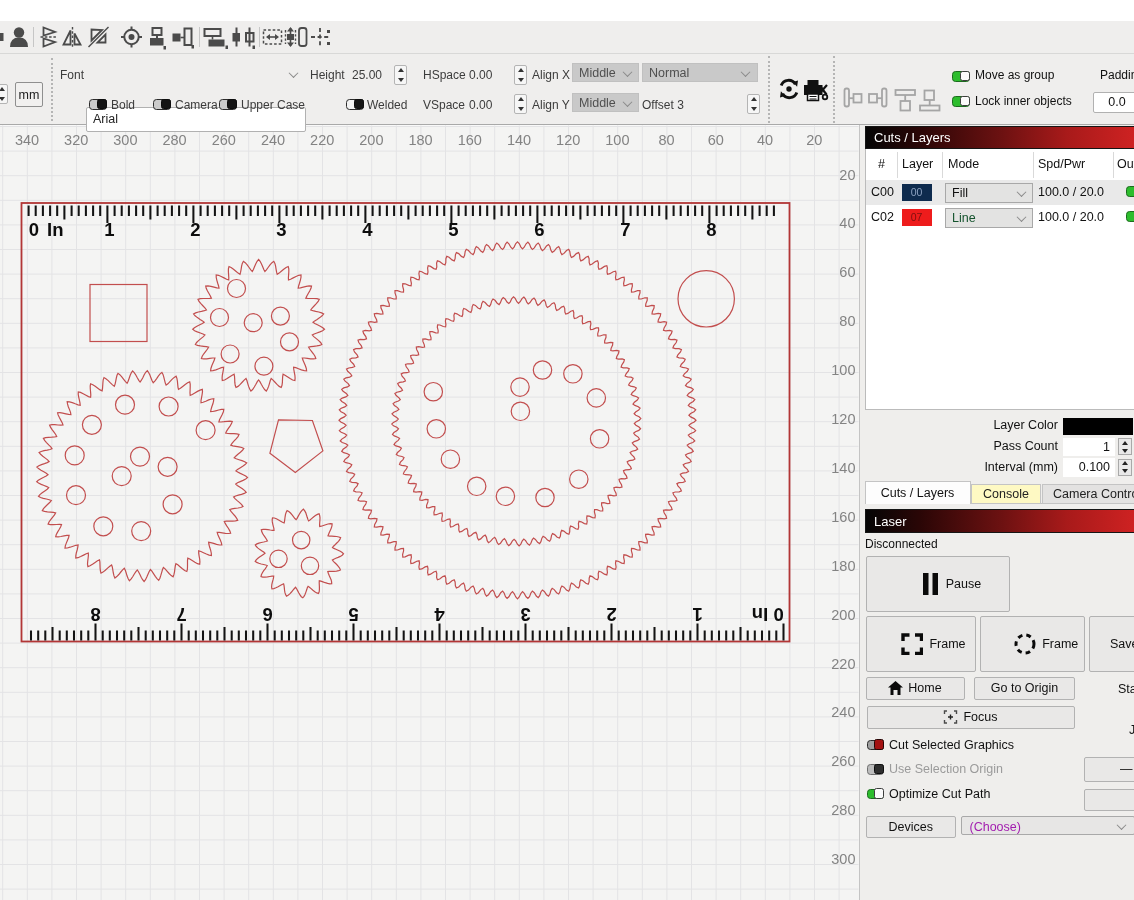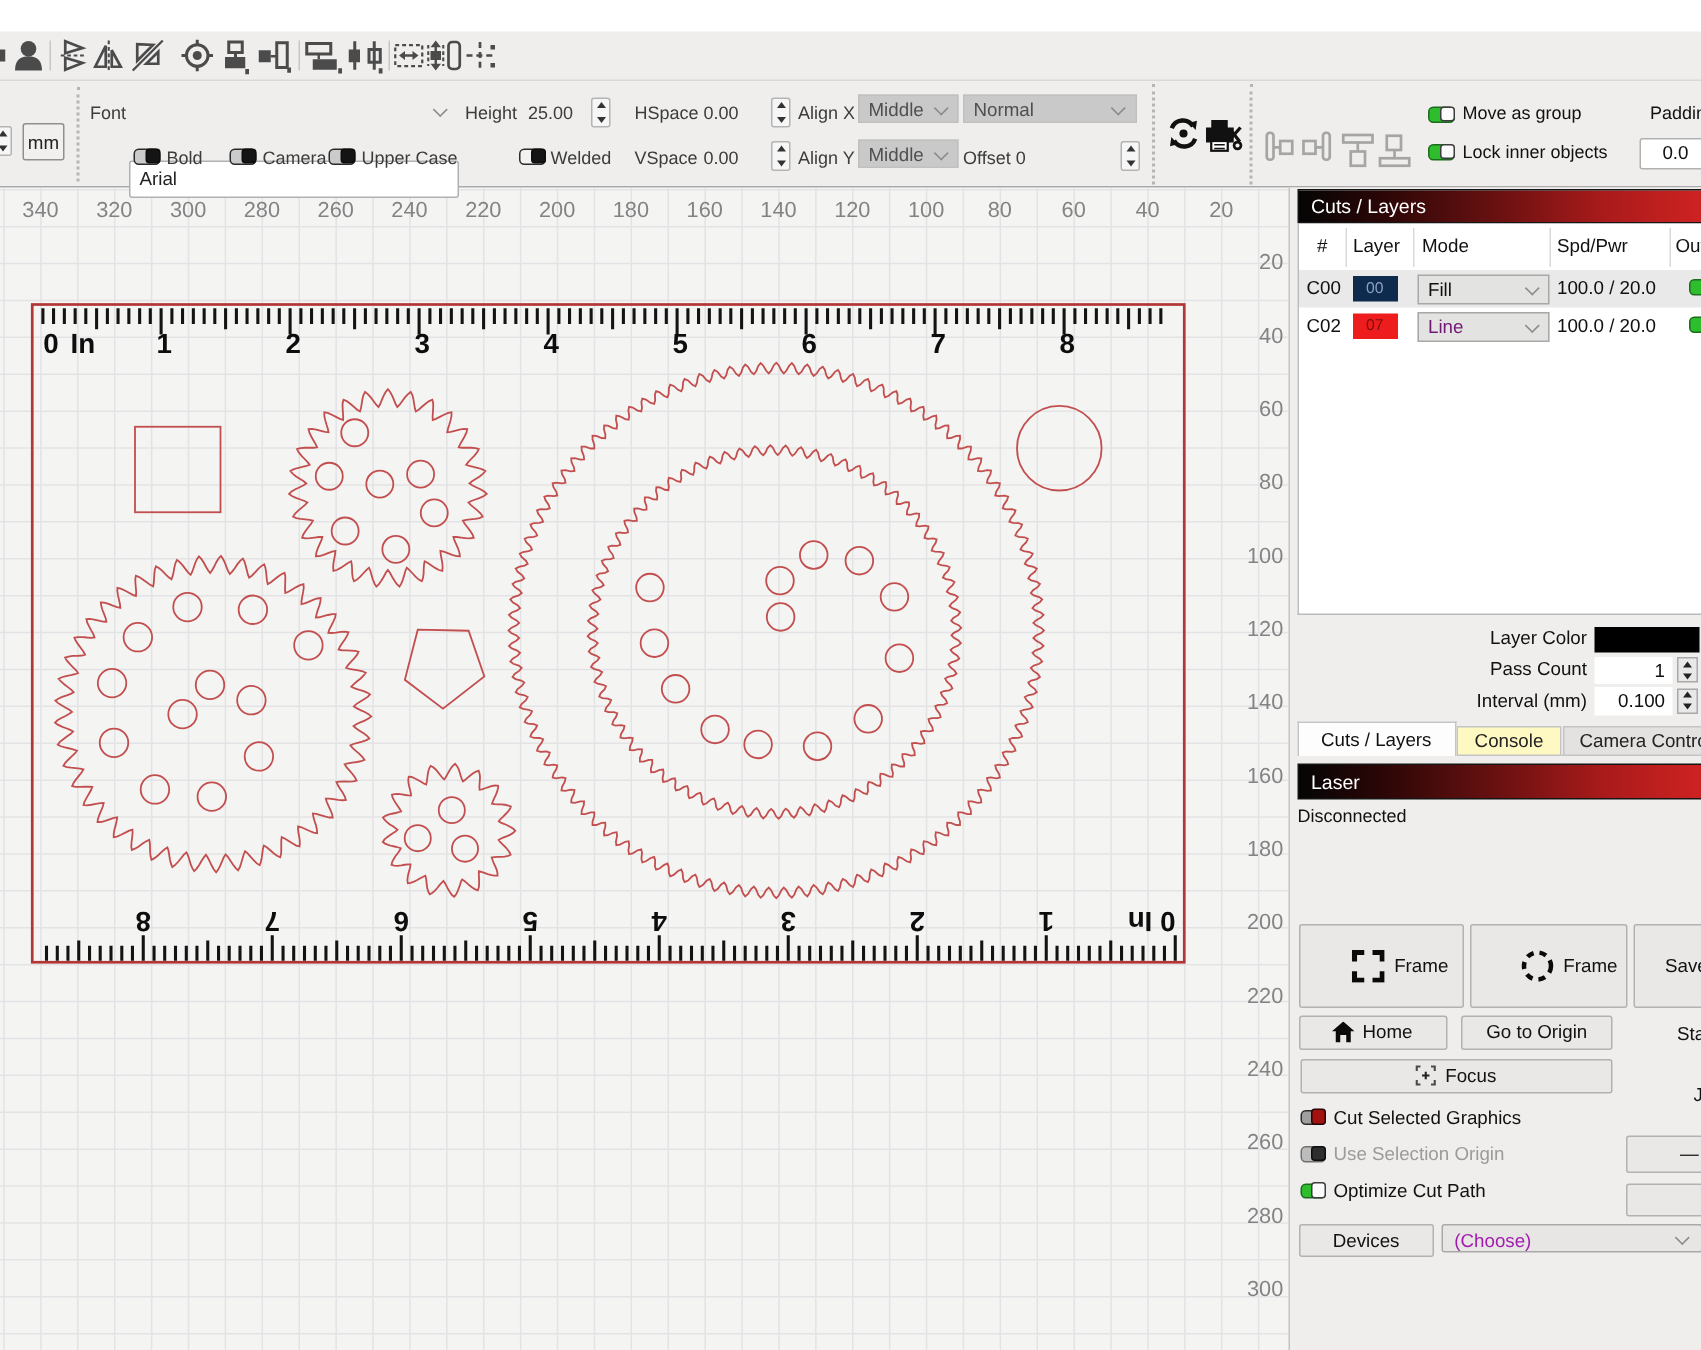--- a/index.html
+++ b/index.html
@@ -246,21 +246,21 @@
 <div class="abs tog wh" style="left:346px;top:45px">
         <div class="kn"></div>
       </div>
 <div class="abs lbl" style="left:367px;top:44px">Welded</div>
 <div class="abs lbl" style="left:423px;top:44px">VSpace</div>
 <div class="abs lbl" style="left:469px;top:44px">0.00</div>
 <div class="abs spin" style="left:514px;top:40px"></div>
 <div class="abs lbl" style="left:532px;top:44px">Align Y</div>
 <div class="abs ddis" style="left:572px;top:39px;width:67px;height:19px;font-size:12.5px;line-height:18px;padding-left:6px">Middle</div>
 <div class="abs chv" style="left:624px;top:46px"></div>
-<div class="abs lbl" style="left:642px;top:44px">Offset 0</div>
+<div class="abs lbl" style="left:642px;top:44px">Offset 3</div>
 <div class="abs spin" style="left:747px;top:40px"></div>
 <div class="abs dots" style="left:768px;top:2px;height:67px"></div>
 <div class="abs dots" style="left:833px;top:2px;height:67px"></div>
 <svg class="abs" style="left:0;top:0" width="1134" height="71" viewBox="0 0 1134 71">
  <g stroke="#111" fill="none" stroke-width="2.9">
   <path d="M781.2,31.5 A 7.8,7.8 0 0 1 795.3,30.2"></path>
   <path d="M796.8,38.5 A 7.8,7.8 0 0 1 782.7,39.8"></path>
  </g>
  <path d="M798,26.5 l-5.2,1.4 4.3,4.8 Z M780,43.5 l5.2,-1.4 -4.3,-4.8 Z" fill="#111"></path>
  <circle cx="789" cy="35" r="2.7" fill="#111"></circle>
@@ -313,38 +313,43 @@
 <div class="abs" style="left:253px;top:27px;width:1px;height:26px;background:#d9d9d9"></div>
 <div class="abs" style="left:6px;top:55px;width:268px;height:25px;background:#e9e9e9"></div>
 <div class="abs num" style="left:11px;top:60px">C00</div>
 <div class="abs" style="left:41.5px;top:59px;width:30px;height:17px;background:#0e2b4e;color:#8ba0bf;font-size:10.5px;text-align:center;line-height:17px">00</div>
 <div class="abs" style="left:85px;top:57.5px;width:88px;height:20px;background:#e3e3e2;border:1px solid #a8a8a8;font-size:12.5px;color:#111;line-height:18px;padding-left:6px">Fill</div>
 <div class="abs chv" style="left:158px;top:65px"></div>
 <div class="abs num" style="left:178px;top:60px">100.0 / 20.0</div>
 <div class="abs tog grn" style="left:266px;top:61px;width:24px"></div>
 <div class="abs num" style="left:11px;top:85px">C02</div>
 <div class="abs" style="left:41.5px;top:84px;width:30px;height:17px;background:#ee1c1c;color:#7c0f0f;font-size:10.5px;text-align:center;line-height:17px">07</div>
-<div class="abs" style="left:85px;top:82.5px;width:88px;height:20px;background:#e3e3e2;border:1px solid #a8a8a8;font-size:12.5px;color:#701a75;line-height:18px;padding-left:6px">Line</div>
+<div class="abs" style="left:85px;top:82.5px;width:88px;height:20px;background:#e3e3e2;border:1px solid #a8a8a8;font-size:12.5px;color:#14532d;line-height:18px;padding-left:6px">Line</div>
 <div class="abs chv" style="left:158px;top:90px"></div>
 <div class="abs num" style="left:178px;top:85px">100.0 / 20.0</div>
 <div class="abs tog grn" style="left:266px;top:86px;width:24px"></div>
 <div class="abs num" style="left:0;top:293px;width:198px;text-align:right">Layer Color</div>
 <div class="abs" style="left:203px;top:292.5px;width:70px;height:17.5px;background:#000"></div>
 <div class="abs num" style="left:0;top:314px;width:198px;text-align:right">Pass Count</div>
 <div class="abs" style="left:203px;top:312.5px;width:52px;height:18.5px;background:#fff;font-size:12.5px;color:#111;text-align:right;line-height:18px;padding-right:5px">1</div>
 <div class="abs spin2" style="left:258px;top:313px"></div>
 <div class="abs num" style="left:0;top:334.5px;width:198px;text-align:right">Interval (mm)</div>
 <div class="abs" style="left:203px;top:333px;width:52px;height:18.5px;background:#fff;font-size:12.5px;color:#111;text-align:right;line-height:18px;padding-right:5px">0.100</div>
 <div class="abs spin2" style="left:258px;top:333.5px"></div>
 <div class="abs" style="left:110px;top:378px;width:165px;height:1px;background:#c2c2c2"></div>
 <div class="abs" style="left:111px;top:358.5px;width:70px;height:20px;background:#fef9c3;border:1px solid #c4c4c4;font-size:12.5px;color:#222;text-align:center;line-height:19px">Console</div>
 <div class="abs" style="left:182px;top:358.5px;width:105px;height:20px;background:#e3e2e1;border:1px solid #c4c4c4;font-size:12.5px;color:#222;line-height:19px;padding-left:10px">Camera Control</div>
 <div class="abs" style="left:4.5px;top:355.5px;width:106px;height:23.5px;background:#fdfdfd;border:1px solid #c4c4c4;border-bottom:none;font-size:12.5px;color:#111;text-align:center;line-height:22px">Cuts / Layers</div>
 <div class="abs ghead" style="left:5px;top:384px;width:270px;height:24px">Laser</div>
 <div class="abs" style="left:5px;top:412px;font-size:12px;color:#111">Disconnected</div>
+<div class="abs btn" style="left:5.5px;top:431px;width:144px;height:55.5px;padding-left:28px">
+ <svg width="17" height="22" viewBox="0 0 17 22" style="margin-right:7px">
+          <rect x="1" y="0" width="5.5" height="22" fill="#0a0a0a"></rect>
+          <rect x="10.5" y="0" width="5.5" height="22" fill="#0a0a0a"></rect>
+        </svg>Pause</div>
 <div class="abs btn" style="left:5.5px;top:491px;width:110px;height:55.5px;padding-left:26px">
  <svg width="22" height="22" viewBox="0 0 22 22" style="margin-right:6px" fill="none" stroke="#0a0a0a" stroke-width="3.4">
           <path d="M2,8 V2 H8.5 M14,2 H20.5 V8 M20.5,14.5 V20.5 H14 M8.5,20.5 H2 V14.5"></path>
         </svg>Frame</div>
 <div class="abs btn" style="left:119.5px;top:491px;width:105.5px;height:55.5px;padding-left:28px">
  <svg width="22" height="22" viewBox="0 0 22 22" style="margin-right:6px" fill="none" stroke="#0a0a0a" stroke-width="3">
           <circle cx="11" cy="11" r="9" stroke-dasharray="4.7,4"></circle>
         </svg>Frame</div>
 <div class="abs btn" style="left:229px;top:491px;width:62px;height:55.5px;justify-content:flex-start;padding-left:20px">Save</div>
 <div class="abs btn" style="left:5.5px;top:551.5px;width:99px;height:23.5px">

